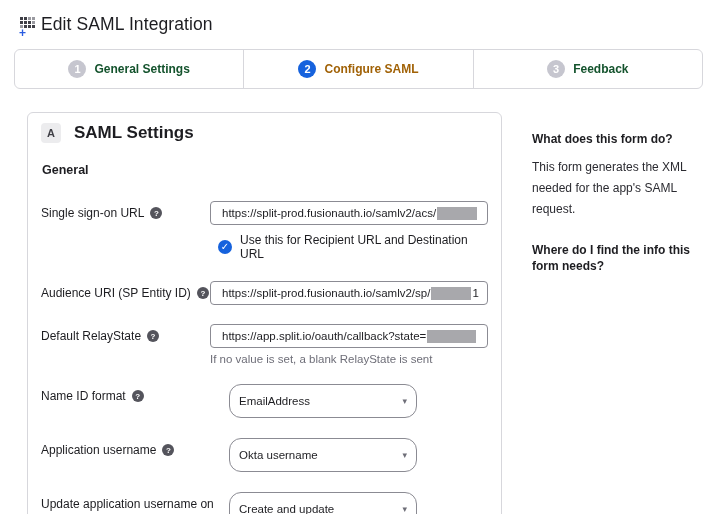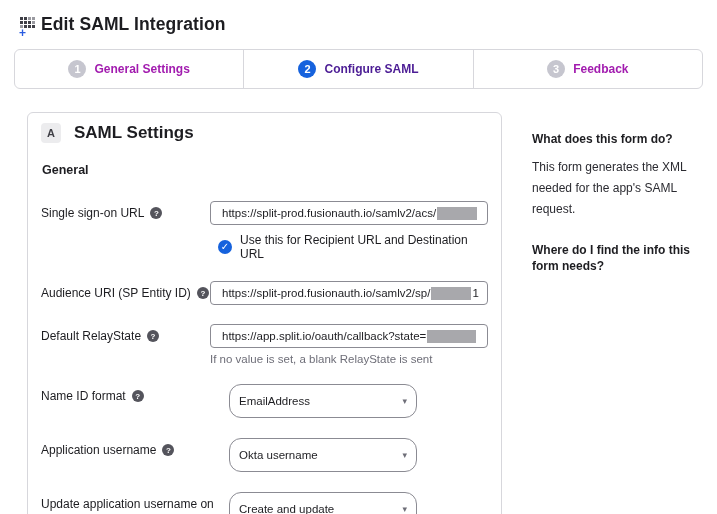--- a/index.html
+++ b/index.html
@@ -7,34 +7,34 @@
     font-family: "Liberation Sans", sans-serif; color: #1d1d21; }
 
   
   .page-header { display: flex; align-items: center; gap: 4px; padding: 14px 20px 10px 20px; }
   .app-logo { position: relative; width: 17px; height: 15px; display: grid;
     grid-template-columns: repeat(4, 3px); grid-template-rows: repeat(3, 3px); gap: 1px; }
   .app-logo i { background: #3f3f46; }
   .app-logo i.lt { background: #9a9aa0; }
   .app-logo .plus { position: absolute; left: -1px; bottom: -6px; color: #2a5ce0;
     font-size: 12px; font-weight: bold; line-height: 10px; background: transparent; }
-  .page-title { font-size: 17.5px; font-weight: bold; letter-spacing: .1px; }
+  .page-title { font-size: 17.5px; font-weight: normal; letter-spacing: .1px; }
 
   
   .stepper { margin: 4px 14px 0 14px; display: flex; border: 1px solid #d7d7dc;
     border-radius: 6px; background: #fff; height: 40px; overflow: hidden; }
   .step { flex: 1; display: flex; align-items: center; justify-content: center; gap: 8px;
     border-right: 1px solid #d7d7dc; cursor: default; }
   .step:last-child { border-right: none; }
   .step-circle { width: 18px; height: 18px; border-radius: 50%; background: #c6c6cf;
     color: #fff; font-size: 11px; font-weight: bold; display: flex; align-items: center;
     justify-content: center; }
-  .step-label { font-size: 12px; font-weight: bold; color: #a21caf; }
+  .step-label { font-size: 12px; font-weight: bold; color: #14532d; }
   .step.active .step-circle { background: #1662dd; }
-  .step.active .step-label { color: #4c1d95; }
+  .step.active .step-label { color: #a16207; }
 
   
   .main { position: relative; height: 420px; }
   .form-card { position: absolute; left: 27px; top: 23px; width: 475px; height: 440px;
     background: #fff; border: 1px solid #d7d7dc; border-radius: 6px; padding: 10px 13px; }
 
   .section-head { display: flex; align-items: center; gap: 13px; margin-bottom: 20px; }
   .section-badge { width: 20px; height: 20px; background: #ececee; border-radius: 4px;
     font-size: 11px; font-weight: bold; color: #3f3f46; display: flex; align-items: center;
     justify-content: center; }

